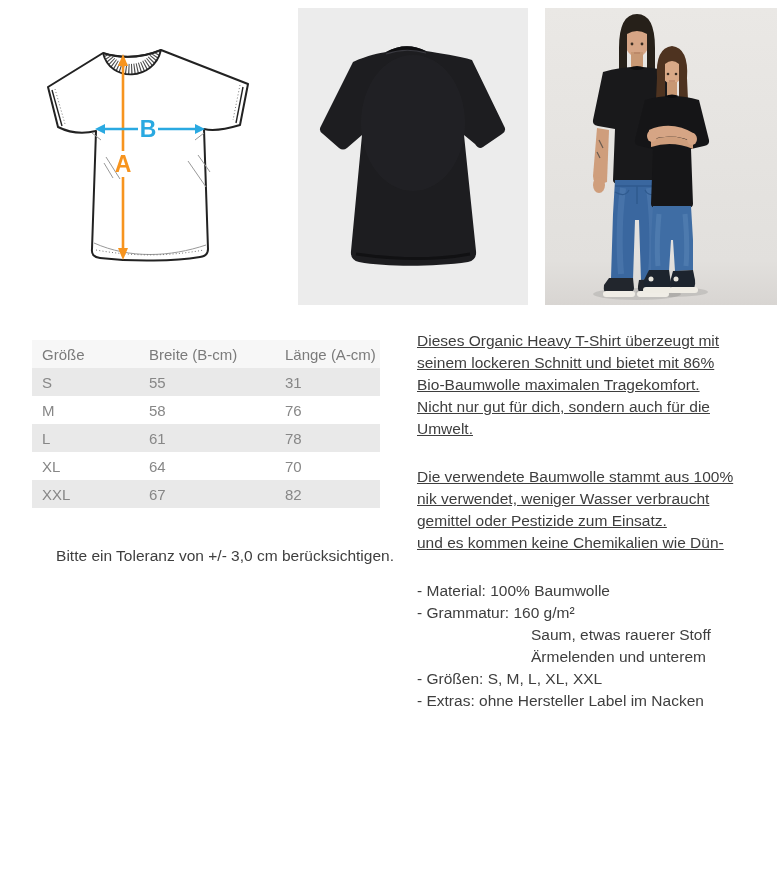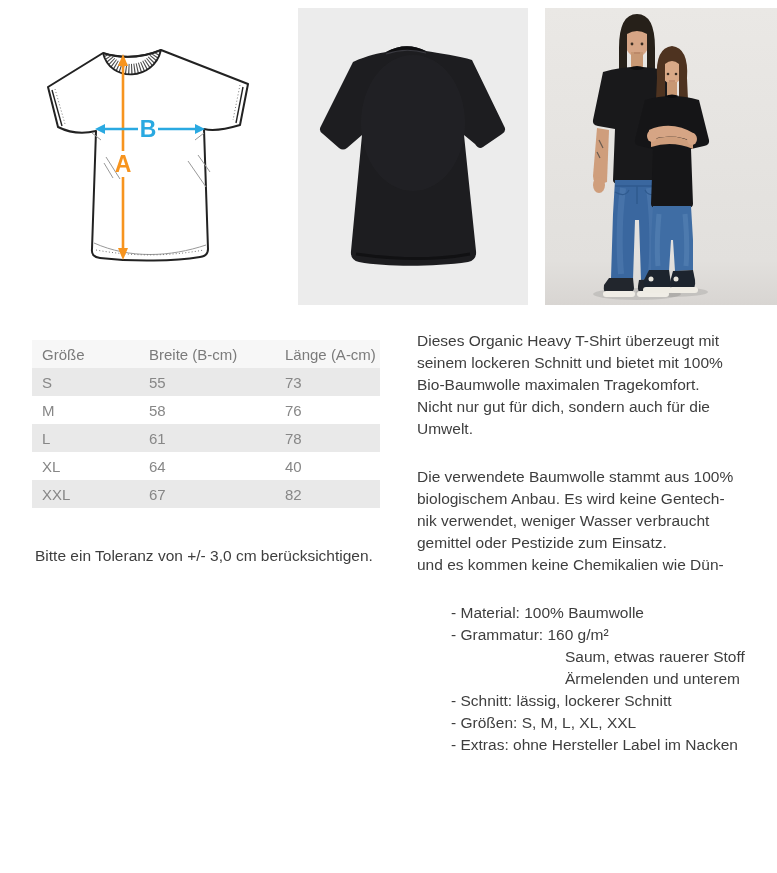--- a/index.html
+++ b/index.html
@@ -19,31 +19,31 @@
     height:28px;padding:0 0 0 10px;
   }
   table.size-table td{
     color:#878787;text-align:left;height:28px;padding:0 0 0 10px;
   }
   table.size-table tbody tr:nth-child(odd) td{background:#e9e9e9;}
   col.c1{width:107px;} col.c2{width:136px;} col.c3{width:105px;}
 
   .tolerance{
     position:absolute;left:35px;top:531px;width:380px;
-    font-size:15.5px;color:#3e3e3e;
+    font-size:15.5px;color:#3e3e3e;text-align:center;
   }
 
   
   .right-col{
     position:absolute;left:417px;top:330px;width:360px;
     font-size:15.5px;line-height:22px;color:#3e3e3e;
   }
-  .para{margin:0 0 26px 0;}
+  .para{margin:0 0 26px 0;text-decoration:underline;}
   .line{white-space:nowrap;}
-  .spec-line{white-space:pre;margin-left:34px;}
+  .spec-line{white-space:pre;}
   .spec-line.indent{padding-left:114px;}
 </style>
 </head>
 <body>
 
 <div class="page">
 
   <figure class="media" style="left:40px;top:45px;width:215px;height:222px;">
     <svg width="215" height="222" viewBox="0 0 215 222">
       <defs>
@@ -198,67 +198,65 @@
         <tr>
           <th>Größe</th>
           <th>Breite (B-cm)</th>
           <th>Länge (A-cm)</th>
         </tr>
       </thead>
       <tbody>
         <tr>
           <td>S</td>
           <td>55</td>
-          <td>73</td>
+          <td>31</td>
         </tr>
         <tr>
           <td>M</td>
           <td>58</td>
           <td>76</td>
         </tr>
         <tr>
           <td>L</td>
           <td>61</td>
           <td>78</td>
         </tr>
         <tr>
           <td>XL</td>
           <td>64</td>
-          <td>40</td>
+          <td>70</td>
         </tr>
         <tr>
           <td>XXL</td>
           <td>67</td>
           <td>82</td>
         </tr>
       </tbody>
     </table>
   </div>
 
   <p class="tolerance">Bitte ein Toleranz von +/- 3,0 cm berücksichtigen.</p>
 
   <div class="right-col">
     <div class="para">
       <div class="line">Dieses Organic Heavy T-Shirt überzeugt mit</div>
-      <div class="line">seinem lockeren Schnitt und bietet mit 100%</div>
+      <div class="line">seinem lockeren Schnitt und bietet mit 86%</div>
       <div class="line">Bio-Baumwolle maximalen Tragekomfort.</div>
       <div class="line">Nicht nur gut für dich, sondern auch für die</div>
       <div class="line">Umwelt.</div>
     </div>
     <div class="para">
       <div class="line">Die verwendete Baumwolle stammt aus 100%</div>
-      <div class="line">biologischem Anbau. Es wird keine Gentech-</div>
       <div class="line">nik verwendet, weniger Wasser verbraucht</div>
       <div class="line">gemittel oder Pestizide zum Einsatz.</div>
       <div class="line">und es kommen keine Chemikalien wie Dün-</div>
     </div>
     <div>
       <div class="spec-line">- Material: 100% Baumwolle</div>
       <div class="spec-line">- Grammatur: 160 g/m²</div>
       <div class="spec-line indent">Saum, etwas rauerer Stoff</div>
       <div class="spec-line indent">Ärmelenden und unterem</div>
-      <div class="spec-line">- Schnitt: lässig, lockerer Schnitt</div>
       <div class="spec-line">- Größen: S, M, L, XL, XXL</div>
       <div class="spec-line">- Extras: ohne Hersteller Label im Nacken</div>
     </div>
   </div>
 
 </div>
 
 </body></html>

